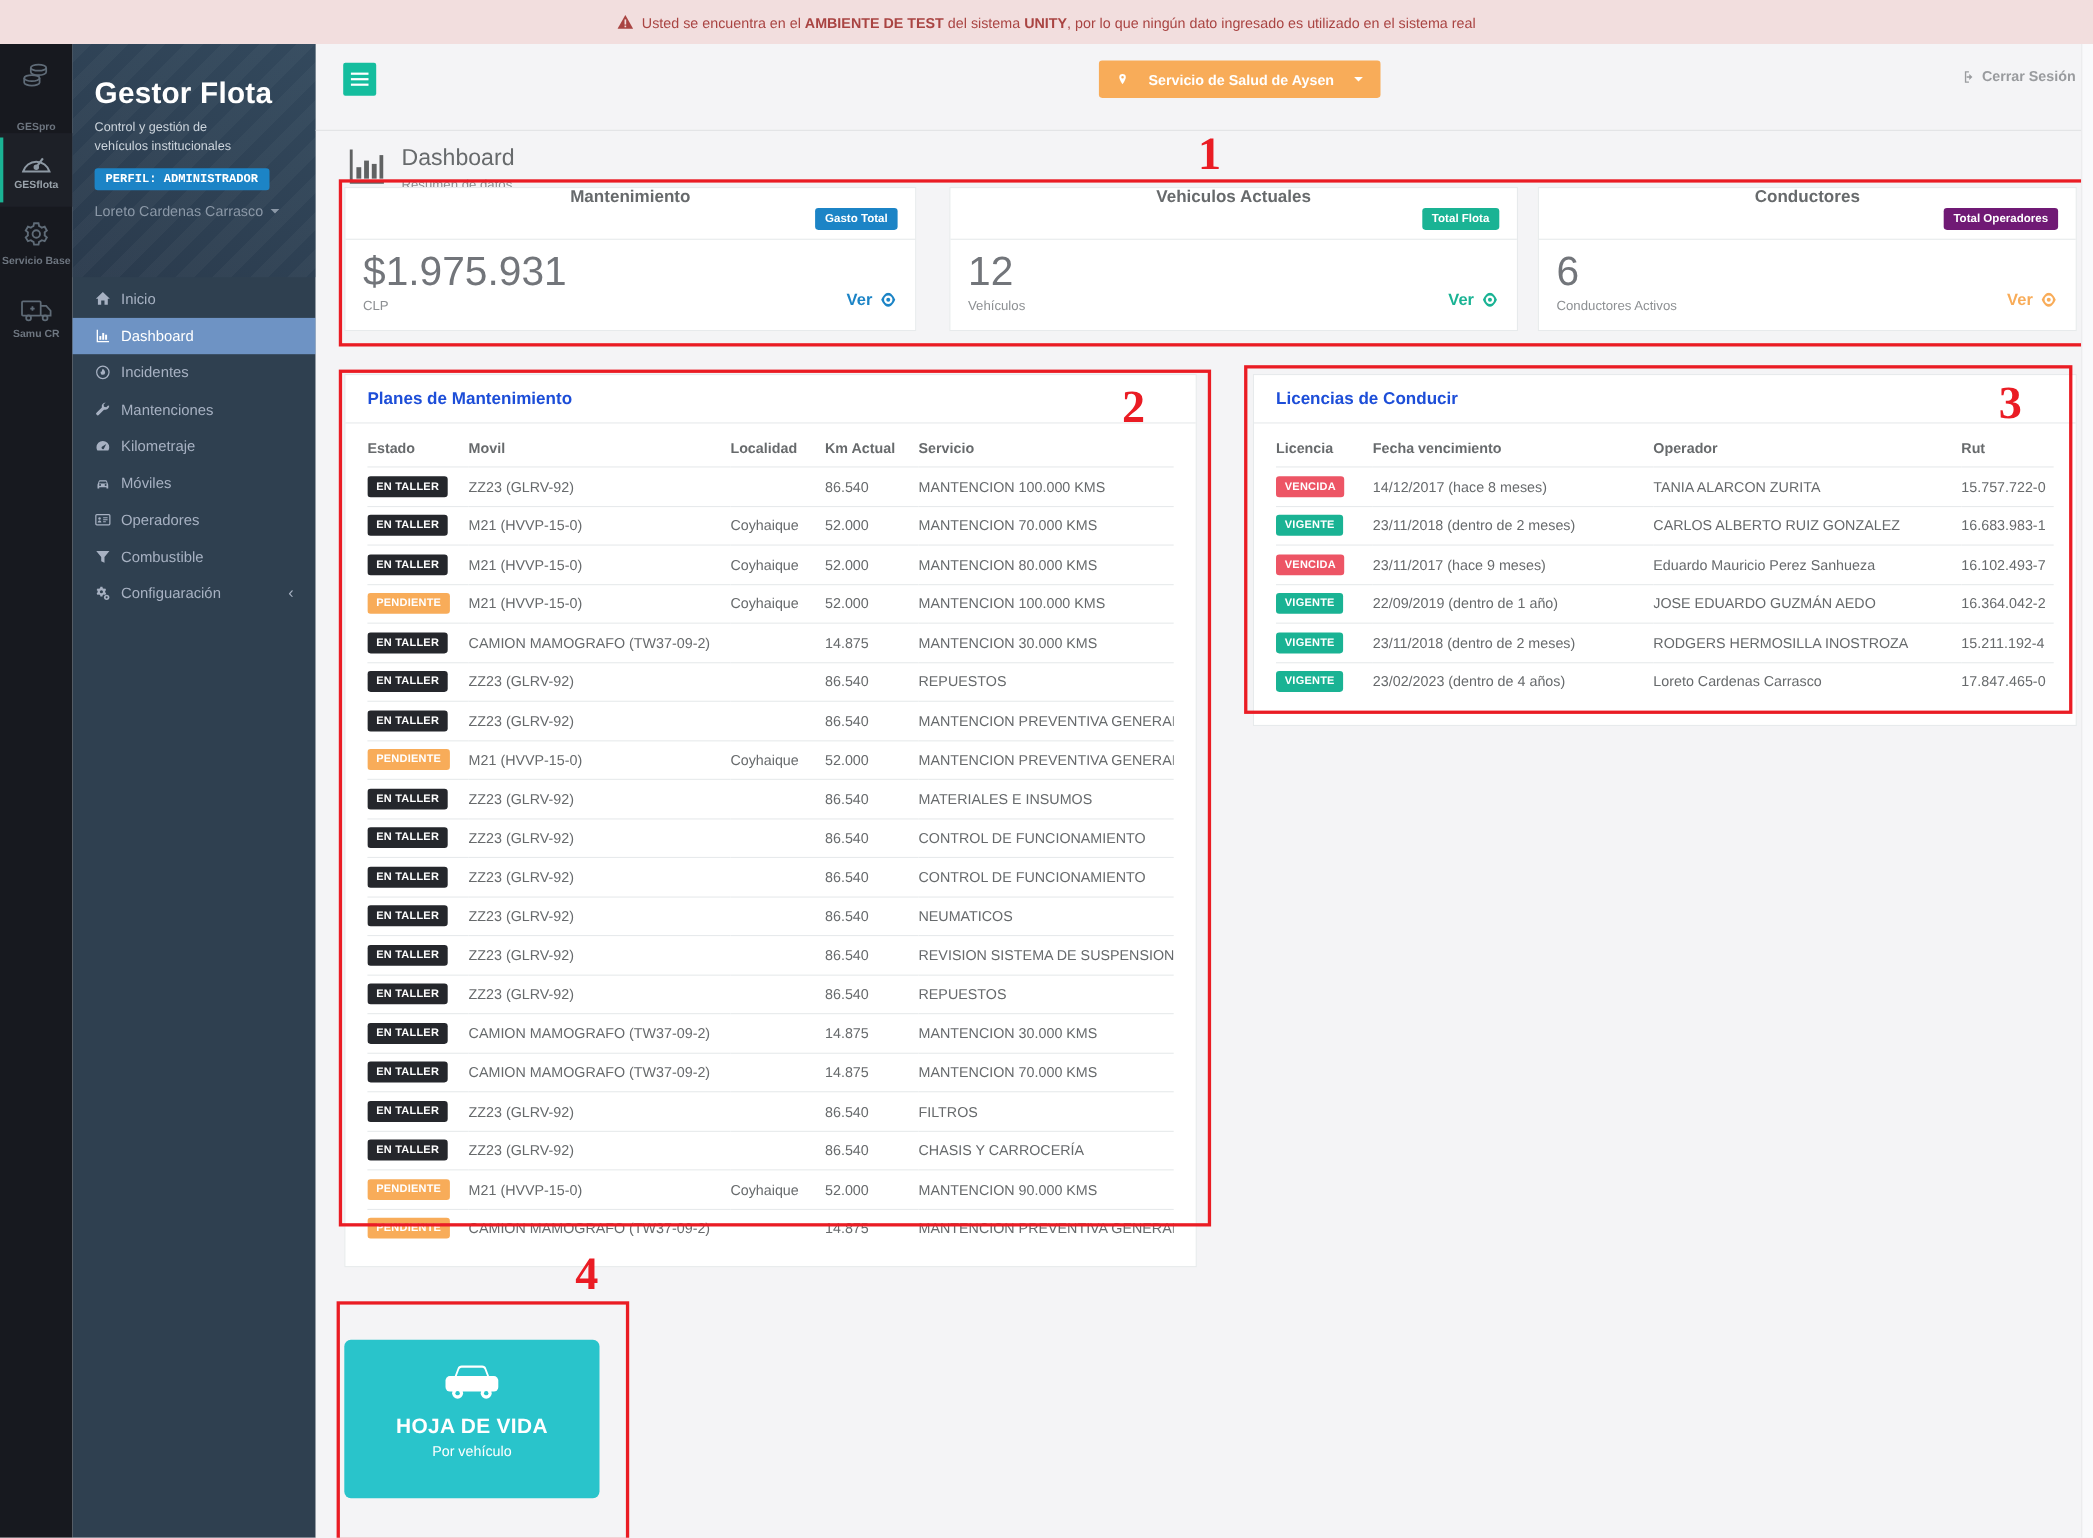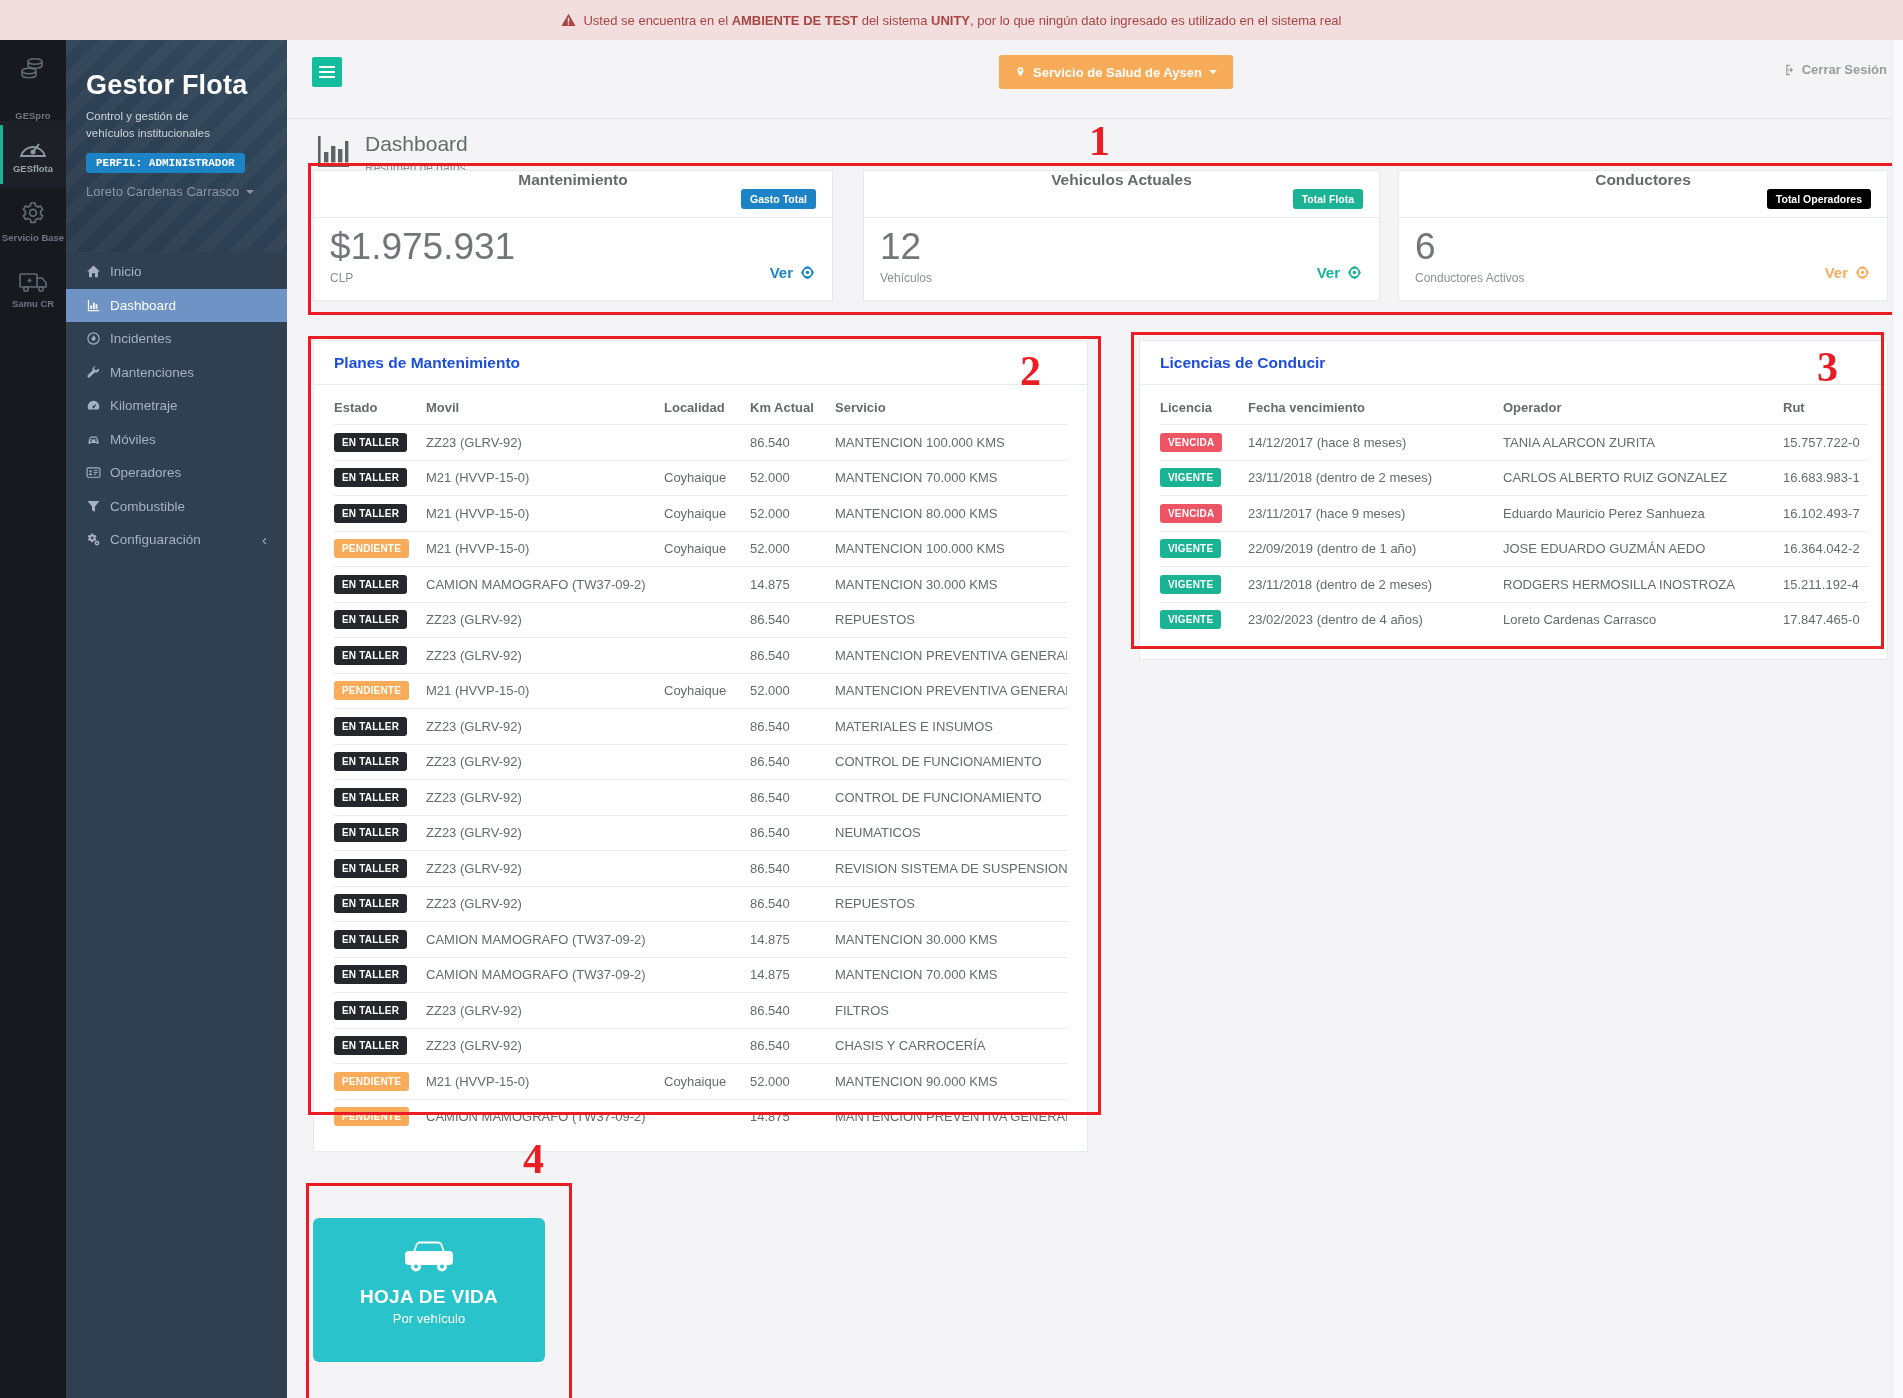--- a/index.html
+++ b/index.html
@@ -47,38 +47,38 @@
 
   
   .content{position:absolute;left:287px;top:40px;width:1616px;height:1358px;background:#f4f4f6;}
   .topbar-border{position:absolute;left:0;top:78px;width:1616px;height:0;border-top:1px solid #e2e3e5;}
   .hamburger{position:absolute;left:25px;top:17px;width:30px;height:30px;background:#14bd9e;border:none;
              border-radius:2px;cursor:pointer;display:flex;flex-direction:column;align-items:center;
              justify-content:center;gap:3px;padding:0;}
   .hamburger span{display:block;width:16px;height:2px;background:#fff;}
   .org-btn{position:absolute;left:712px;top:15px;height:34px;background:#f8ac59;color:#fff;border:none;
            border-radius:3px;font-size:13px;font-weight:600;padding:0 16px;cursor:pointer;
-           display:flex;align-items:center;gap:7px;font-family:inherit;}
+           display:flex;align-items:center;gap:18px;font-family:inherit;}
   .org-btn .caret{border-top-color:#fff;}
   .logout{position:absolute;right:16px;top:22px;color:#999b9e;font-size:13px;font-weight:700;cursor:pointer;
           display:flex;align-items:center;gap:7px;}
 
   .heading{position:absolute;left:26px;top:92px;display:flex;align-items:flex-start;}
   .heading .h-icon{margin-right:12px;color:#606263;}
   .h-title{font-size:21px;color:#676a6c;line-height:1.1;}
   .h-sub{font-size:12px;color:#8a8c8e;margin-top:6px;}
 
   
   .card{position:absolute;top:130px;height:131px;background:#fff;border:1px solid #e7eaec;box-sizing:border-box;}
   .card-a{left:26px;width:520px;} .card-b{left:576px;width:517px;} .card-c{left:1111px;width:490px;}
   .card-head{height:47px;box-sizing:border-box;border-bottom:1px solid #e7eaec;display:flex;
              align-items:center;padding:0 16px;flex-direction:column;}
   .card-title{font-size:15.5px;font-weight:700;color:#676a6c;}
   .pill{margin-left:auto;color:#fff;font-size:10.5px;font-weight:700;padding:4px 9px;border-radius:3px;}
-  .pill-blue{background:#1c84c6;} .pill-teal{background:#1ab394;} .pill-orange{background:#000000;}
+  .pill-blue{background:#1c84c6;} .pill-teal{background:#1ab394;} .pill-orange{background:#701a75;}
   .card-body{position:relative;padding:8px 16px 0;}
   .stat-value{font-size:37px;font-weight:300;color:#72757a;line-height:1.15;}
   .stat-unit{font-size:12px;color:#8d9093;margin-top:2px;}
   .ver{position:absolute;right:16px;bottom:-58px;font-size:15px;font-weight:600;cursor:pointer;
        display:flex;align-items:center;gap:6px;}
   .card .ver{bottom:auto;top:46px;}
   .ver-blue{color:#1c84c6;} .ver-teal{color:#1ab394;} .ver-orange{color:#f8ac59;}
 
   
   .panel{position:absolute;background:#fff;border:1px solid #e7eaec;box-sizing:border-box;}

